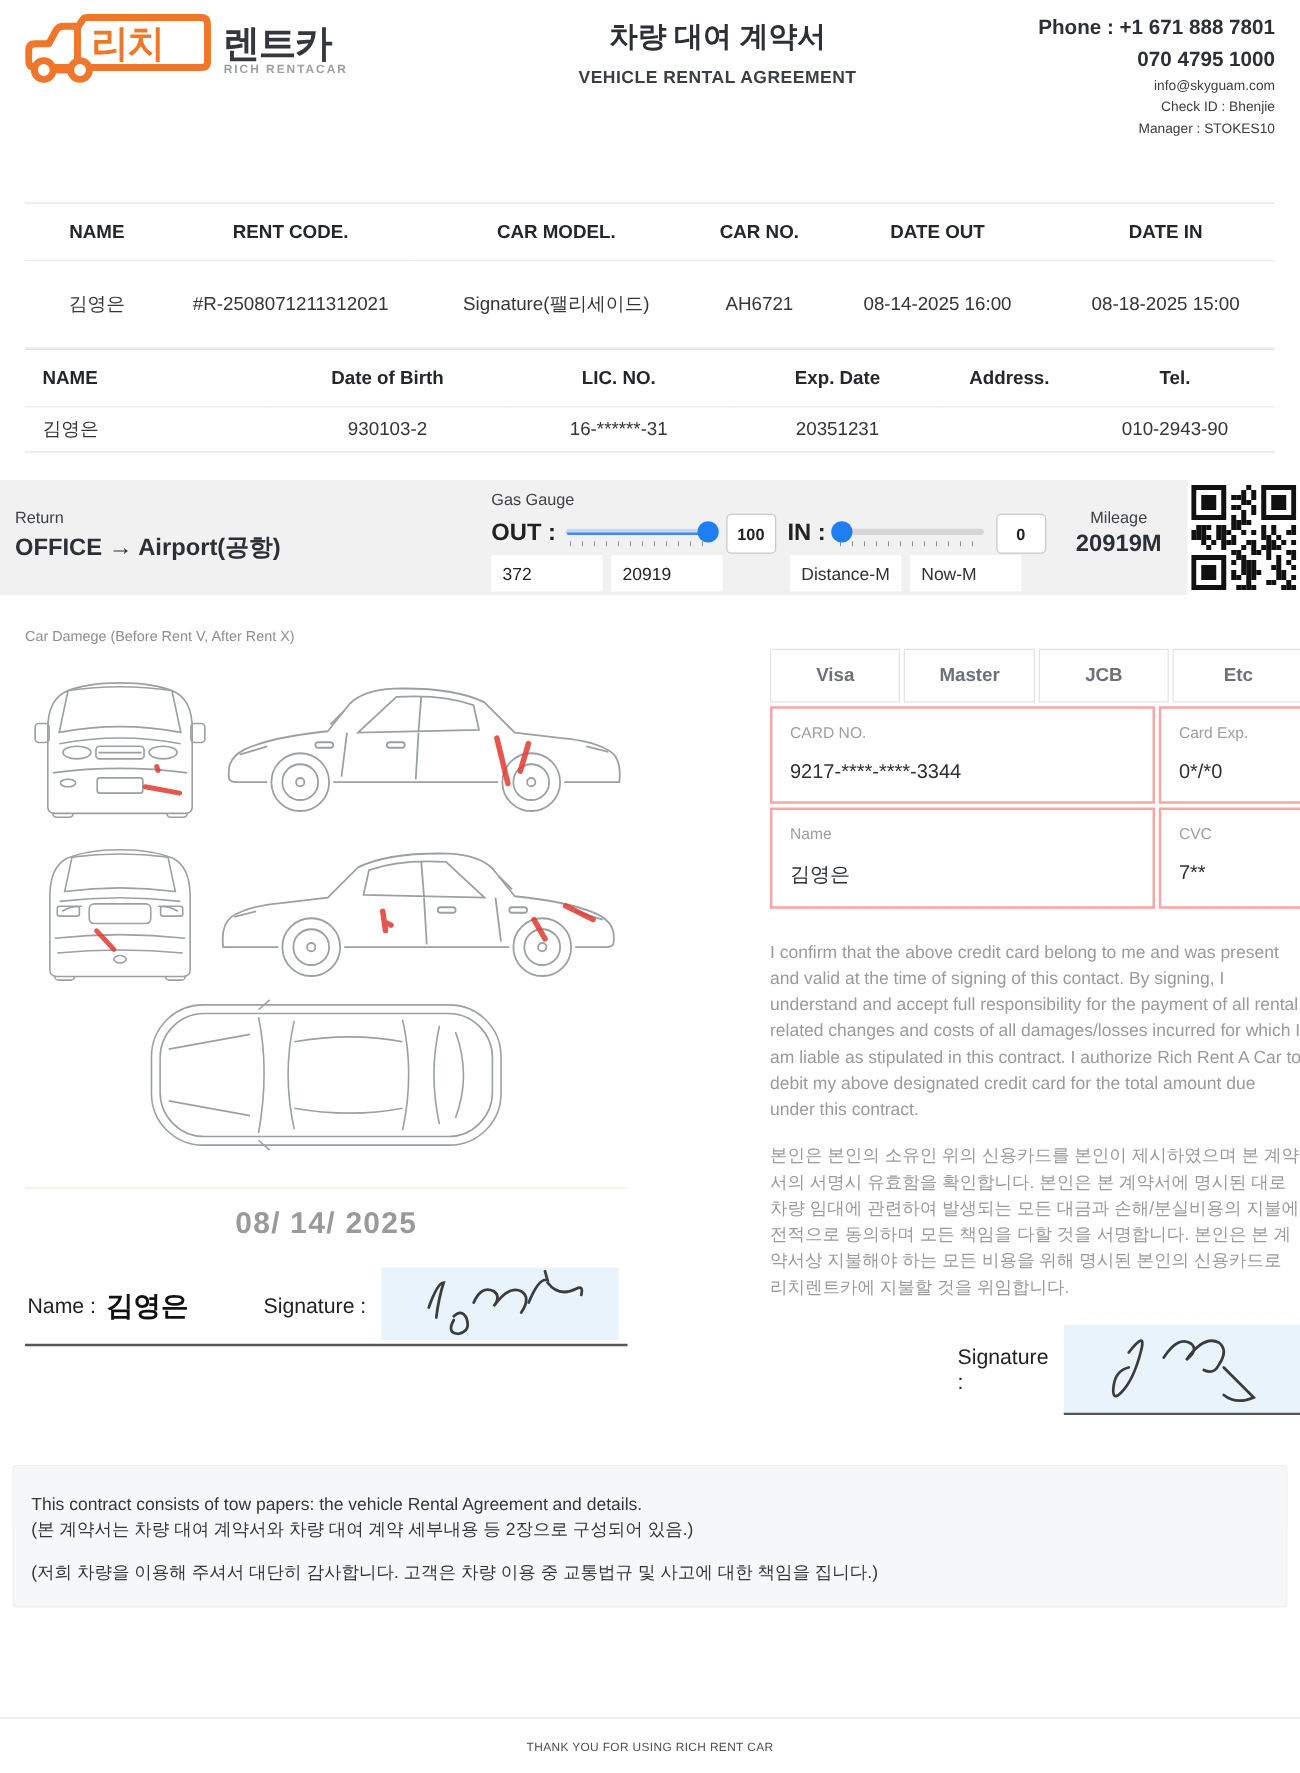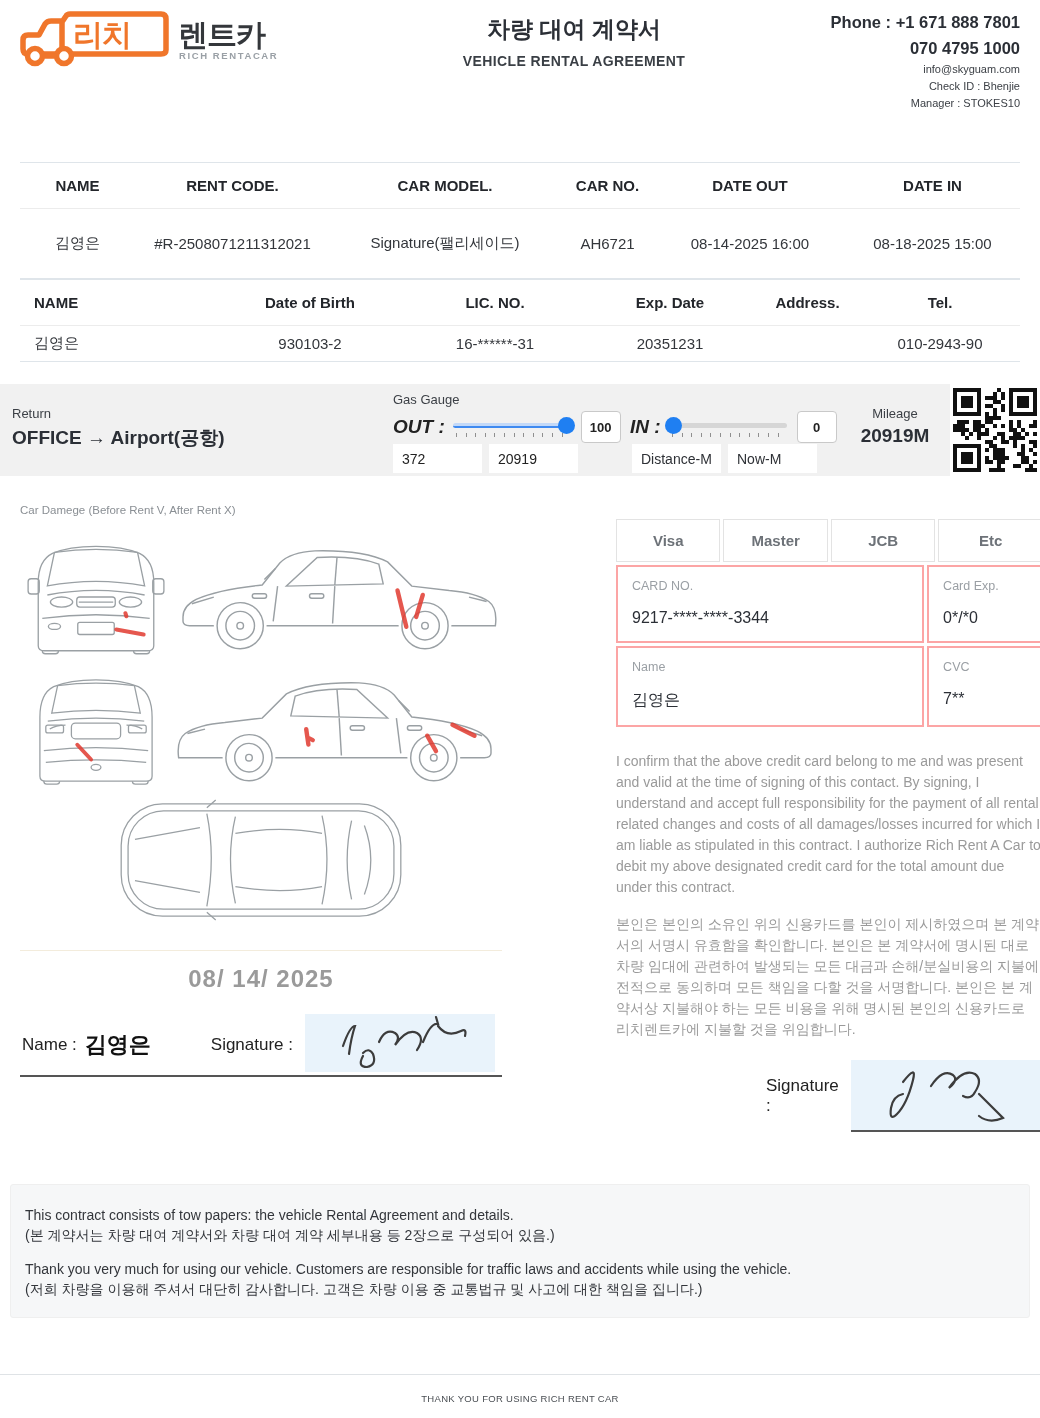--- a/index.html
+++ b/index.html
@@ -33,21 +33,21 @@
   
   .band { position:relative; height:92px; background:#f1f1f1; margin-top:0; }
   .band .qrwrap { position:absolute; right:0px; top:-2px; width:90px; height:96px; background:#fff; display:flex; align-items:center; justify-content:center;}
   .return { position:absolute; left:12px; top:22px; }
   .return .lab { font-size:13px; color:#3c4046; }
   .return .val { font-size:19px; font-weight:bold; color:#2b2f36; margin-top:4px;}
   .gg-label { position:absolute; left:393px; top:8px; font-size:13px; color:#3c4046;}
   .gaugerow { position:absolute; top:27px; display:flex; align-items:center; }
   .gaugerow.out { left:393px; }
   .gaugerow.in  { left:630px; }
-  .gaugerow .glab { font-size:19px; font-weight:bold; color:#222; margin-right:8px;font-style:italic;}
+  .gaugerow .glab { font-size:19px; font-weight:bold; color:#222; margin-right:8px;}
   .slider { position:relative; width:118px; height:22px; }
   .slider .track { position:absolute; left:0; right:0; top:7px; height:5px; border-radius:3px; }
   .slider.outS .track { background:#c3d9f8; border-bottom:2px solid #3f8af0; }
   .slider.inS  .track { background:#d6d6d6; }
   .slider .thumb { position:absolute; top:1px; width:17px; height:17px; border-radius:50%; background:#1f7ff2; cursor:pointer;}
   .slider.outS .thumb { right:-4px; }
   .slider.inS  .thumb { left:-4px; }
   .slider .ticks { position:absolute; left:3px; right:1px; top:17px; height:4px;
       background:repeating-linear-gradient(to right,#8f8f8f 0 1px,transparent 1px 9.6px);}
   .valbox { width:40px; height:32px; border:1px solid #c9c9c9; border-radius:4px; background:#fff;
@@ -87,21 +87,21 @@
   .cardgrid .small { flex:1; }
   .cell .clab { font-size:12.5px; color:#9a9fa4; }
   .cell .cval { font-size:16px; color:#2b2f36; margin-top:16px;}
   .legal { font-size:14px; line-height:1.5; color:#9a9a9a; margin-top:24px;}
   .legal.kr { margin-top:16px; }
   .sigrow2 { display:flex; align-items:center; justify-content:flex-start; margin-top:20px; margin-left:150px;}
   .sigrow2 .slab { font-size:17px; color:#222;}
   .sig2block { margin-left:12px; border-bottom:2px solid #555;}
   .sig2block .sigpad2 { background:#e9f3fb; width:192px; height:70px;}
   
-  .notes { margin:52px 10px 0 10px; background:#f6f7f8; border:1px solid #efefef; border-radius:3px; padding:20px 14px 18px 14px;}
+  .notes { margin:40px 10px 0 10px; background:#f6f7f8; border:1px solid #efefef; border-radius:3px; padding:20px 14px 18px 14px;}
   .notes .pair { margin-bottom:13px; }
   .notes .pair:last-child { margin-bottom:0; }
   .notes .en { font-size:14px; color:#33363b; line-height:1.45;}
   .notes .kr { font-size:14px; color:#33363b; line-height:1.45;}
   
   .bottombar { position:absolute; left:0; right:0; bottom:0; border-top:1px solid #dfe3e6; padding:13px 0 12px 0; text-align:center;}
   .bottombar span { font-size:9.5px; color:#4a4e53; letter-spacing:.3px; }
   .redline { stroke:#e03a2f; stroke-width:4; stroke-linecap:round; fill:none; opacity:.85;}
   .carline { stroke:#9aa0a4; stroke-width:1.3; fill:none; }
   .sigline { stroke:#3c3c3c; stroke-width:2.2; fill:none; stroke-linecap:round; }
@@ -556,20 +556,19 @@
     </div>
   </div>
 </div>
 
 <div class="notes">
   <div class="pair">
     <div class="en">This contract consists of tow papers: the vehicle Rental Agreement and details.</div>
     <div class="kr">(본 계약서는 차량 대여 계약서와 차량 대여 계약 세부내용 등 2장으로 구성되어 있음.)</div>
   </div>
   <div class="pair">
-    <div class="en">Thank you very much for using our vehicle. Customers are responsible for traffic laws and accidents while using the vehicle.</div>
     <div class="kr">(저희 차량을 이용해 주셔서 대단히 감사합니다. 고객은 차량 이용 중 교통법규 및 사고에 대한 책임을 집니다.)</div>
   </div>
 </div>
 
 <div class="bottombar">
   <span>THANK YOU FOR USING RICH RENT CAR</span>
 </div>
 
 </body></html>

